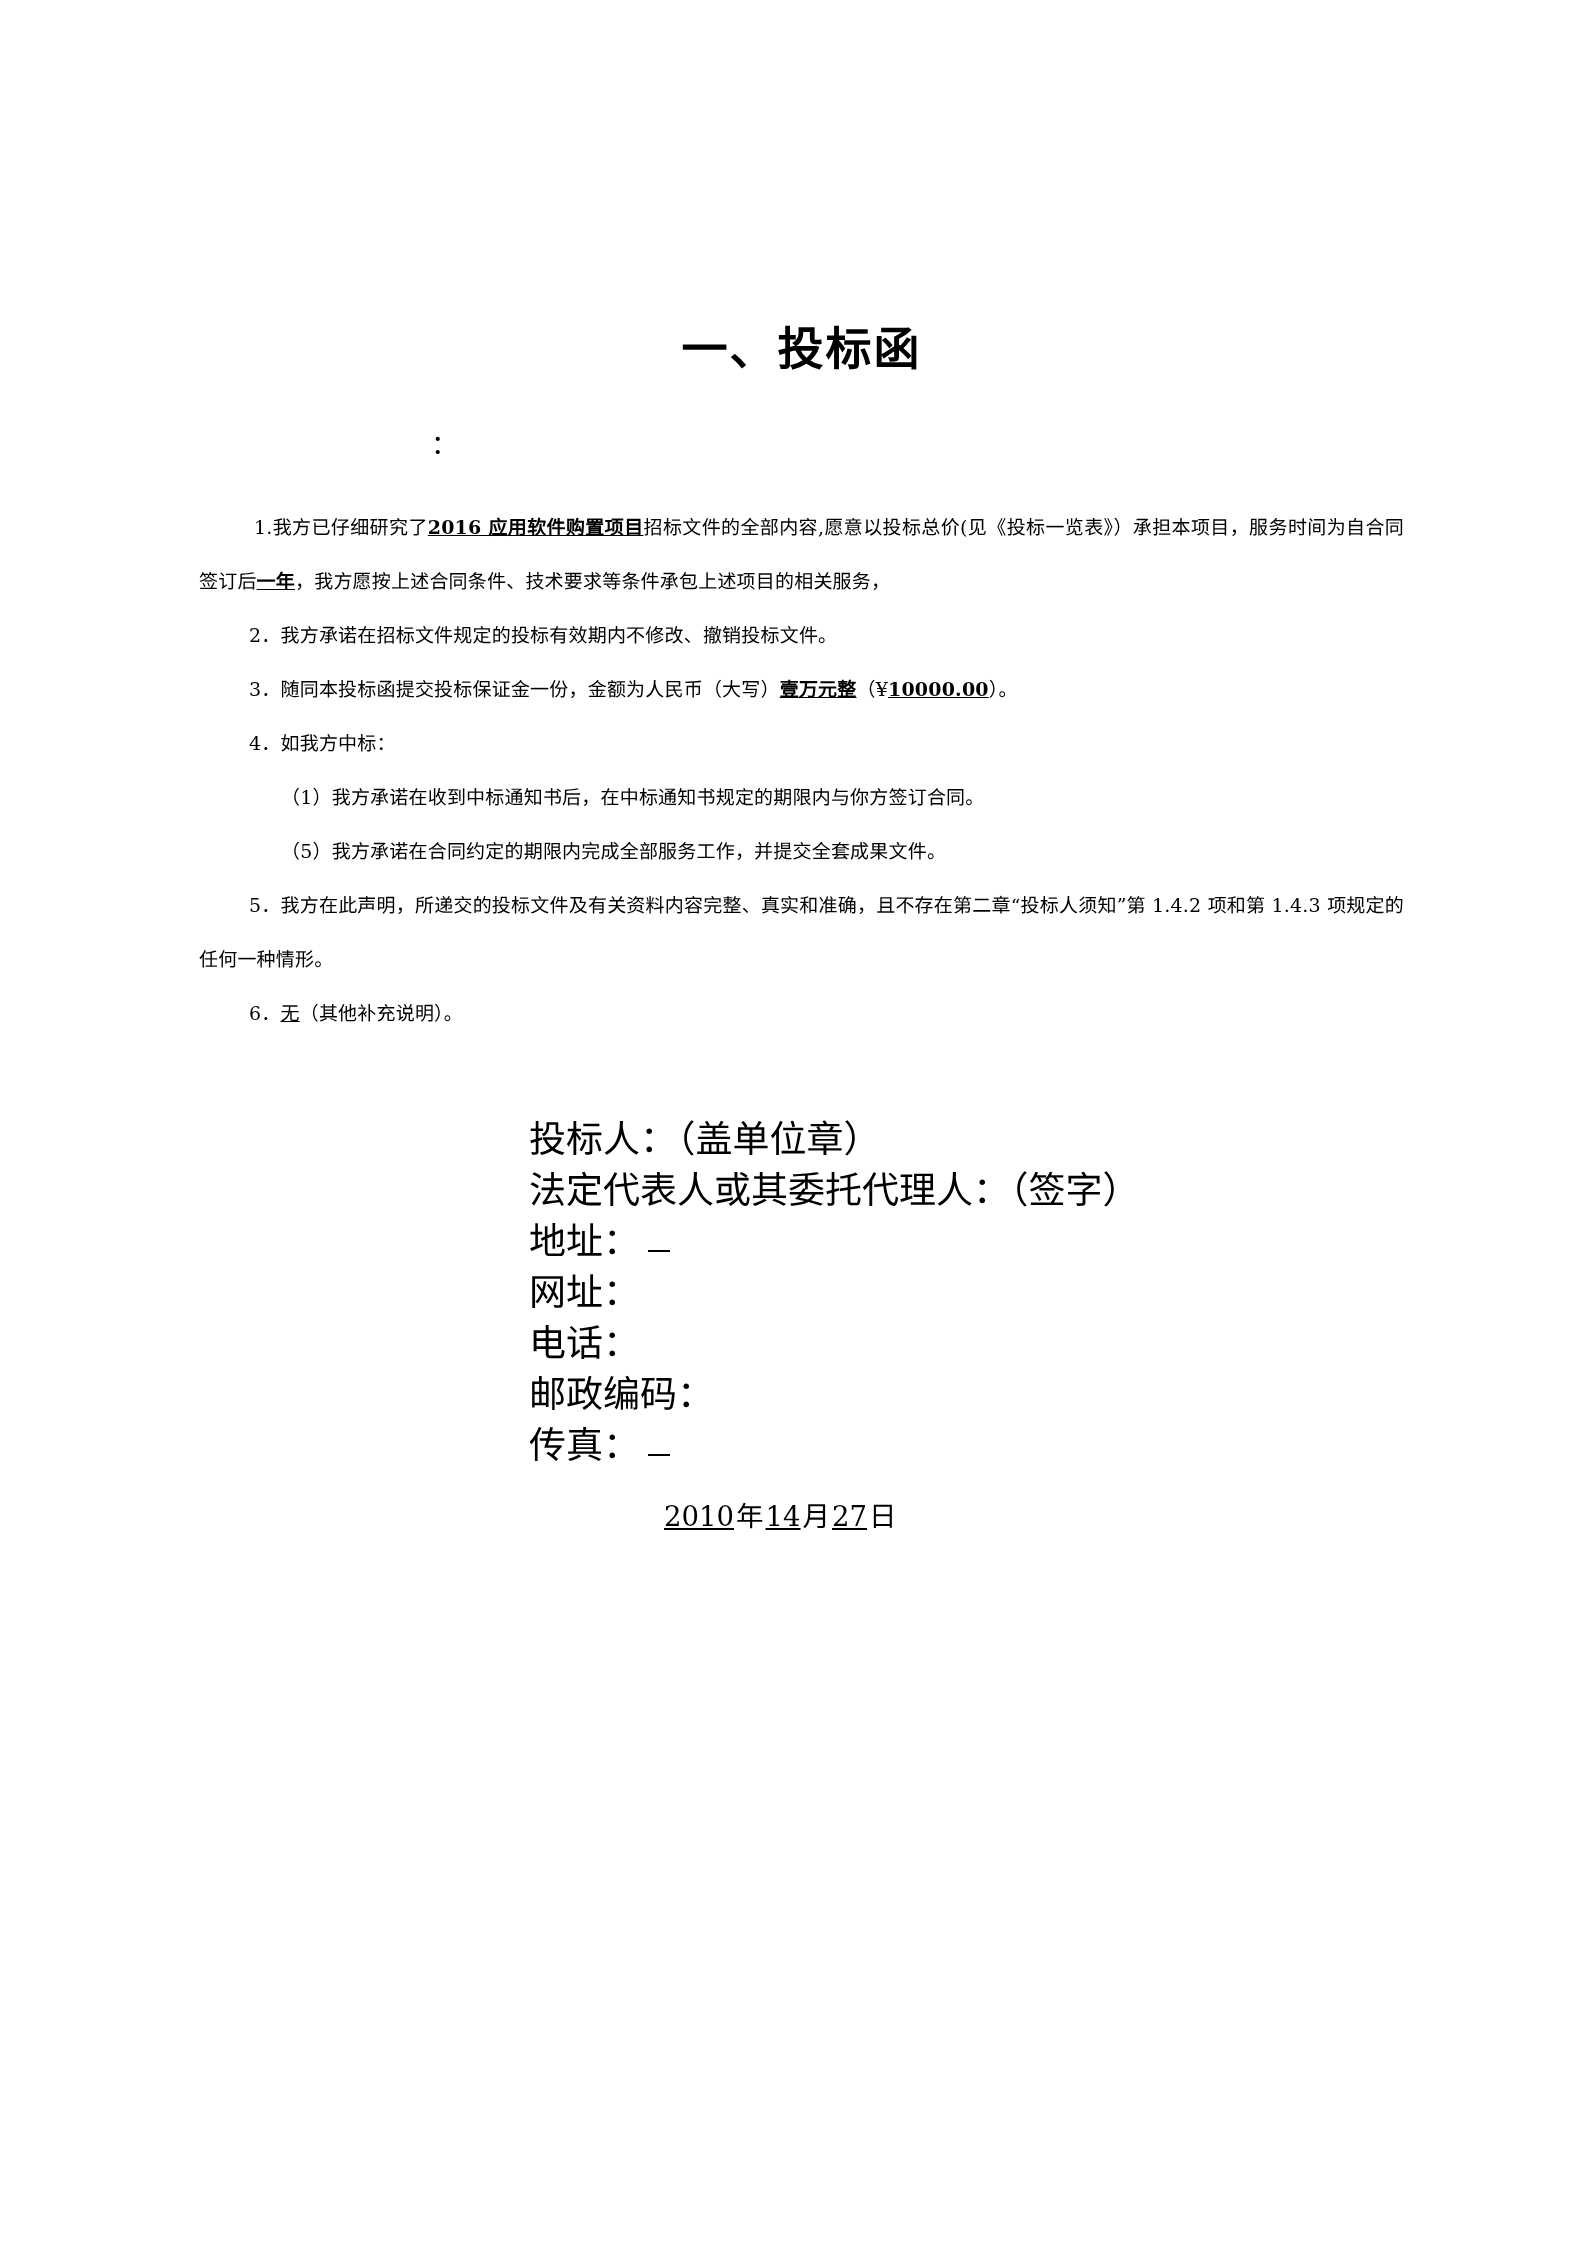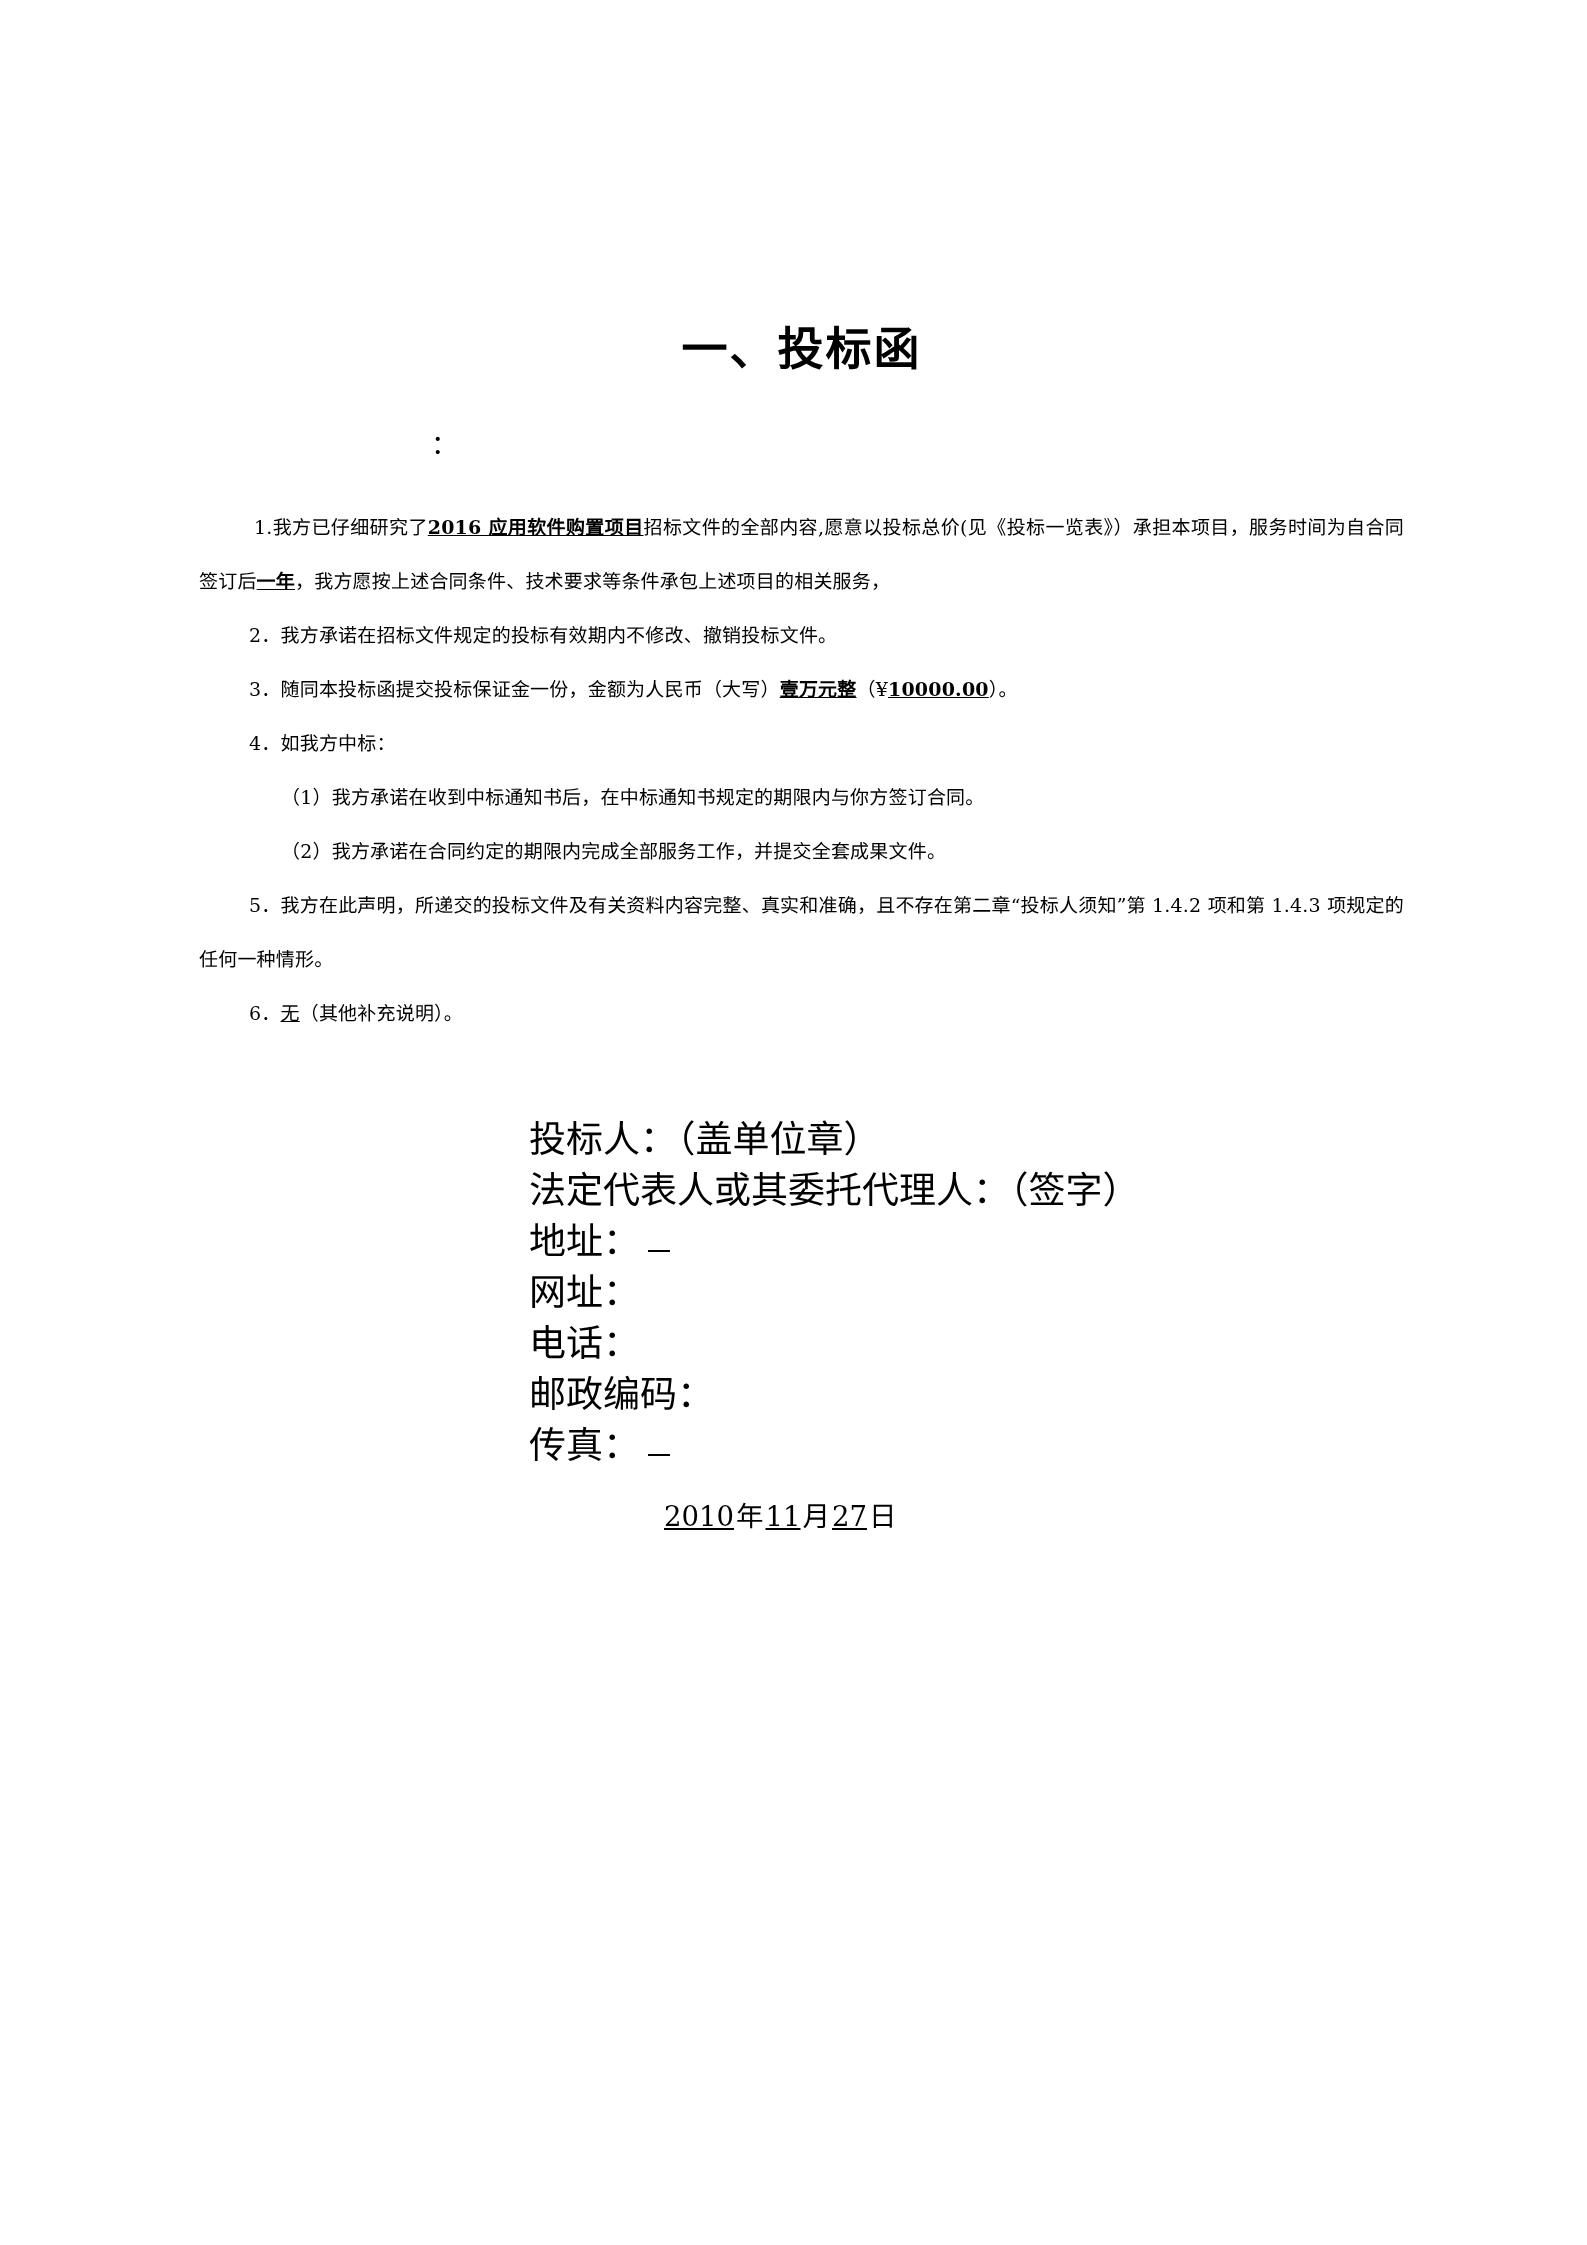--- a/index.html
+++ b/index.html
@@ -114,21 +114,21 @@
       <p class="para indent1"><span>1.我方已仔细研究了</span><span class="bu">2016 应用软件购置项目</span><span>招标文件的全部内容,愿意以投标总价(见《投标一览表》）承担本项目，服务时间为自合同签订后</span><span class="bu">一年</span><span>，我方愿按上述合同条件、技术要求等条件承包上述项目的相关服务，</span></p>
 
       <p class="para indent2">2．我方承诺在招标文件规定的投标有效期内不修改、撤销投标文件。</p>
 
       <p class="para indent2"><span>3．随同本投标函提交投标保证金一份，金额为人民币（大写）</span><span class="bu">壹万元整</span><span>（¥</span><span class="bu num">10000.00</span><span>）。</span></p>
 
       <p class="para indent2">4．如我方中标：</p>
 
       <p class="para indent3">（1）我方承诺在收到中标通知书后，在中标通知书规定的期限内与你方签订合同。</p>
 
-      <p class="para indent3">（2）我方承诺在合同约定的期限内完成全部服务工作，并提交全套成果文件。</p>
+      <p class="para indent3">（5）我方承诺在合同约定的期限内完成全部服务工作，并提交全套成果文件。</p>
 
       <p class="para indent2">5．我方在此声明，所递交的投标文件及有关资料内容完整、真实和准确，且不存在第二章“投标人须知”第 1.4.2 项和第 1.4.3 项规定的任何一种情形。</p>
 
       <p class="para indent2"><span>6．</span><span class="u">无</span><span>（其他补充说明）。</span></p>
 
     </div>
 
     <div class="sign-block">
 
       <p class="sign-line">投标人：（盖单位章）</p>
@@ -138,18 +138,18 @@
       <p class="sign-line"><span>地址：</span><span class="blank-mark"></span></p>
 
       <p class="sign-line">网址：</p>
 
       <p class="sign-line">电话：</p>
 
       <p class="sign-line">邮政编码：</p>
 
       <p class="sign-line"><span>传真：</span><span class="blank-mark"></span></p>
 
-      <p class="date-line"><span class="u num">2010</span><span>年</span><span class="u num">11</span><span>月</span><span class="u num">27</span><span>日</span></p>
+      <p class="date-line"><span class="u num">2010</span><span>年</span><span class="u num">14</span><span>月</span><span class="u num">27</span><span>日</span></p>
 
     </div>
 
   </div>
 </div>
 
 </body></html>

